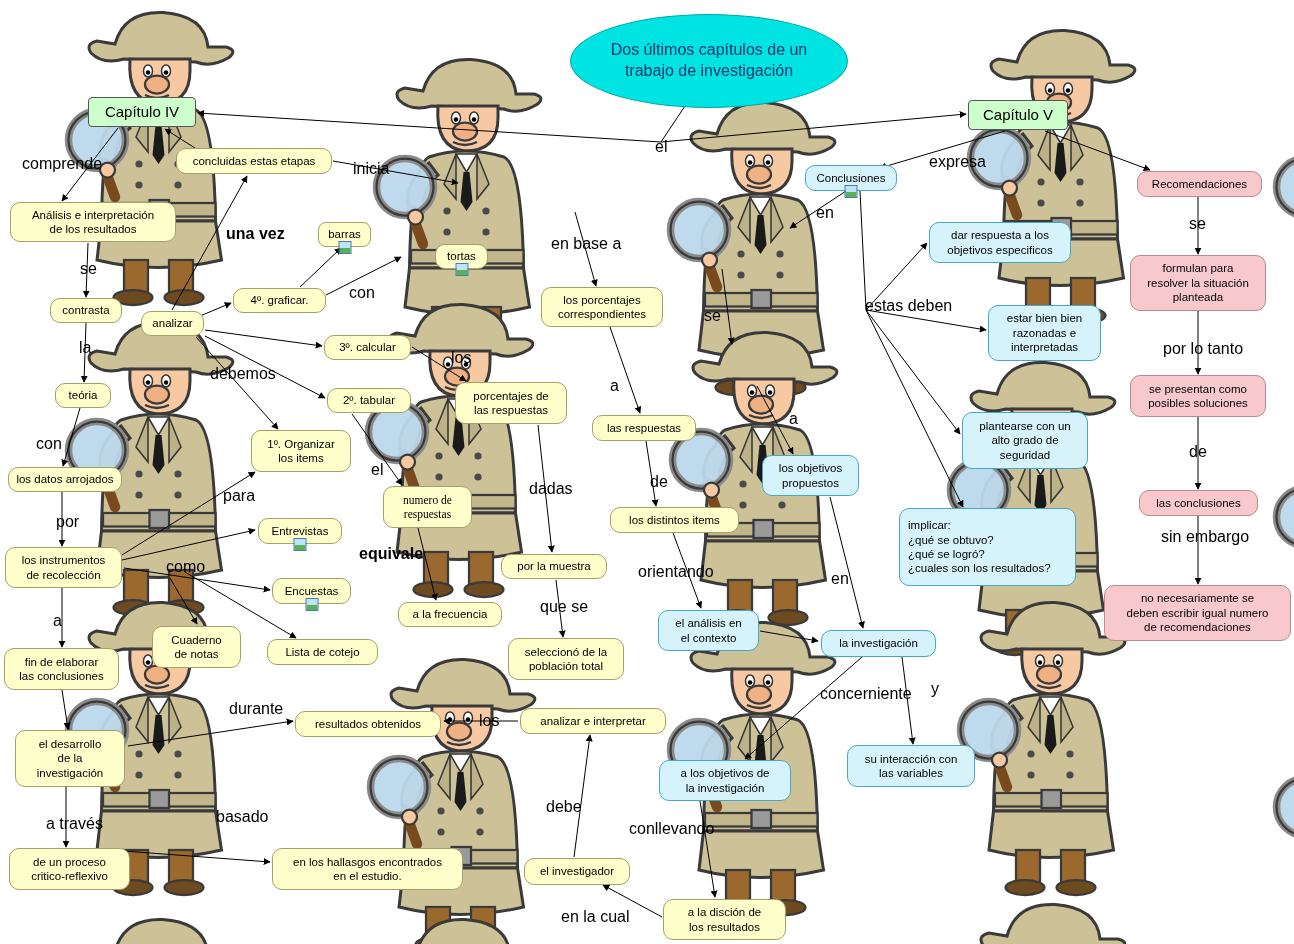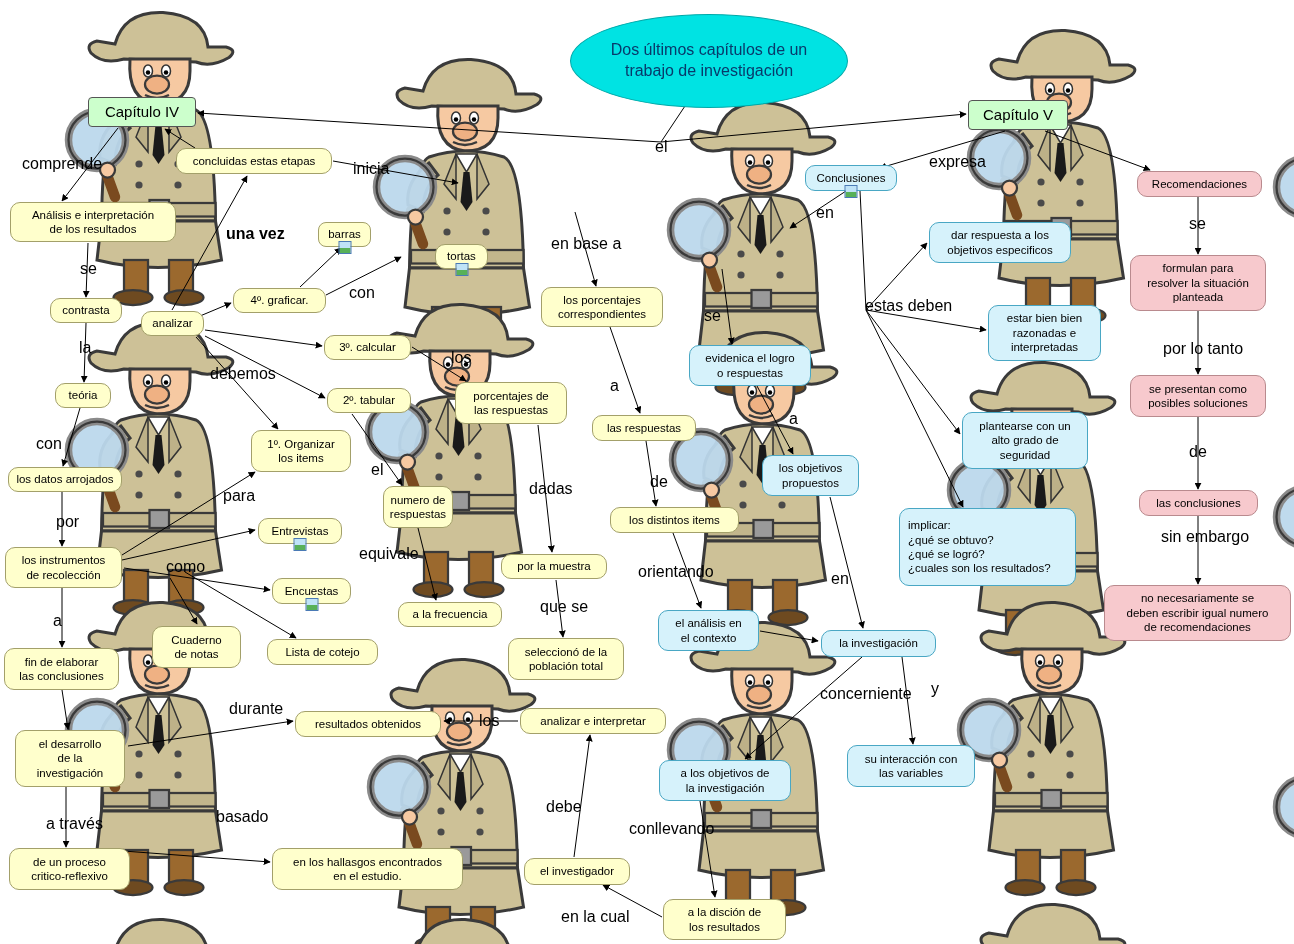--- a/index.html
+++ b/index.html
@@ -176,41 +176,39 @@
 de recolección</div>
     <div class="node y" style="left: 258px; top: 518px; width: 84px; height: 26px;">Entrevistas<span class="img-icon"></span></div>
     <div class="node y" style="left: 272px; top: 578px; width: 79px; height: 26px;">Encuestas<span class="img-icon"></span></div>
     <div class="node y" style="left: 152px; top: 626px; width: 89px; height: 42px;">Cuaderno
 de notas</div>
     <div class="node y" style="left: 267px; top: 639px; width: 111px; height: 26px;">Lista de cotejo</div>
     <div class="node y" style="left: 398px; top: 602px; width: 104px; height: 25px;">a la frecuencia</div>
     <div class="node y" style="left: 501px; top: 554px; width: 106px; height: 25px;">por la muestra</div>
     <div class="node y" style="left: 508px; top: 638px; width: 116px; height: 42px;">seleccionó de la
 población total</div>
-    <div class="node y" style="left: 383px; top: 486px; width: 70px; height: 42px;">numero de
+    <div class="node y" style="left: 383px; top: 486px; width: 89px; height: 42px; font-family: Liberation Serif, serif;">numero de
 respuestas</div>
     <div class="node y" style="left: 4px; top: 648px; width: 115px; height: 42px;">fin de elaborar
 las conclusiones</div>
     <div class="node y" style="left: 15px; top: 730px; width: 110px; height: 57px;">el desarrollo
 de la
 investigación</div>
     <div class="node y" style="left: 9px; top: 848px; width: 121px; height: 42px;">de un proceso
 critico-reflexivo</div>
     <div class="node y" style="left: 272px; top: 848px; width: 191px; height: 42px;">en los hallasgos encontrados
 en el estudio.</div>
     <div class="node y" style="left: 295px; top: 711px; width: 146px; height: 26px;">resultados obtenidos</div>
     <div class="node y" style="left: 520px; top: 708px; width: 146px; height: 26px;">analizar e interpretar</div>
     <div class="node y" style="left: 524px; top: 858px; width: 106px; height: 27px;">el investigador</div>
     <div class="node y" style="left: 663px; top: 899px; width: 123px; height: 41px;">a la disción de
 los resultados</div>
     <div class="node y" style="left: 592px; top: 415px; width: 104px; height: 26px;">las respuestas</div>
     <div class="node y" style="left: 610px; top: 507px; width: 129px; height: 26px;">los distintos items</div>
     <div class="node c" style="left: 805px; top: 165px; width: 92px; height: 26px;">Conclusiones<span class="img-icon"></span></div>
-    <div class="node c" style="left: 689px; top: 345px; width: 122px; height: 41px;">evidenica el logro
-o respuestas</div>
     <div class="node c" style="left: 762px; top: 455px; width: 97px; height: 41px;">los objetivos
 propuestos</div>
     <div class="node c" style="left: 929px; top: 222px; width: 142px; height: 41px;">dar respuesta a los
 objetivos especificos</div>
     <div class="node c" style="left: 988px; top: 305px; width: 113px; height: 56px;">estar bien bien
 razonadas e
 interpretadas</div>
     <div class="node c" style="left: 962px; top: 412px; width: 126px; height: 57px;">plantearse con un
 alto grado de
 seguridad</div>
@@ -253,21 +251,21 @@
     <div class="link-label" style="left: 1163px; top: 340px;">por lo tanto</div>
     <div class="link-label" style="left: 36px; top: 435px;">con</div>
     <div class="link-label" style="left: 610px; top: 377px;">a</div>
     <div class="link-label" style="left: 1189px; top: 443px;">de</div>
     <div class="link-label" style="left: 371px; top: 461px;">el</div>
     <div class="link-label" style="left: 529px; top: 480px;">dadas</div>
     <div class="link-label" style="left: 223px; top: 487px;">para</div>
     <div class="link-label" style="left: 56px; top: 513px;">por</div>
     <div class="link-label" style="left: 650px; top: 473px;">de</div>
     <div class="link-label" style="left: 166px; top: 558px;">como</div>
-    <div class="link-label" style="left: 359px; top: 545px;">equivale</div>
+    <div class="link-label" style="left: 359px; top: 545px; font-weight: bold;">equivale</div>
     <div class="link-label" style="left: 1161px; top: 528px;">sin embargo</div>
     <div class="link-label" style="left: 638px; top: 563px;">orientando</div>
     <div class="link-label" style="left: 831px; top: 570px;">en</div>
     <div class="link-label" style="left: 53px; top: 612px;">a</div>
     <div class="link-label" style="left: 540px; top: 598px;">que se</div>
     <div class="link-label" style="left: 789px; top: 410px;">a</div>
     <div class="link-label" style="left: 229px; top: 700px;">durante</div>
     <div class="link-label" style="left: 479px; top: 712px;">los</div>
     <div class="link-label" style="left: 820px; top: 685px;">concerniente</div>
     <div class="link-label" style="left: 931px; top: 680px;">y</div>

